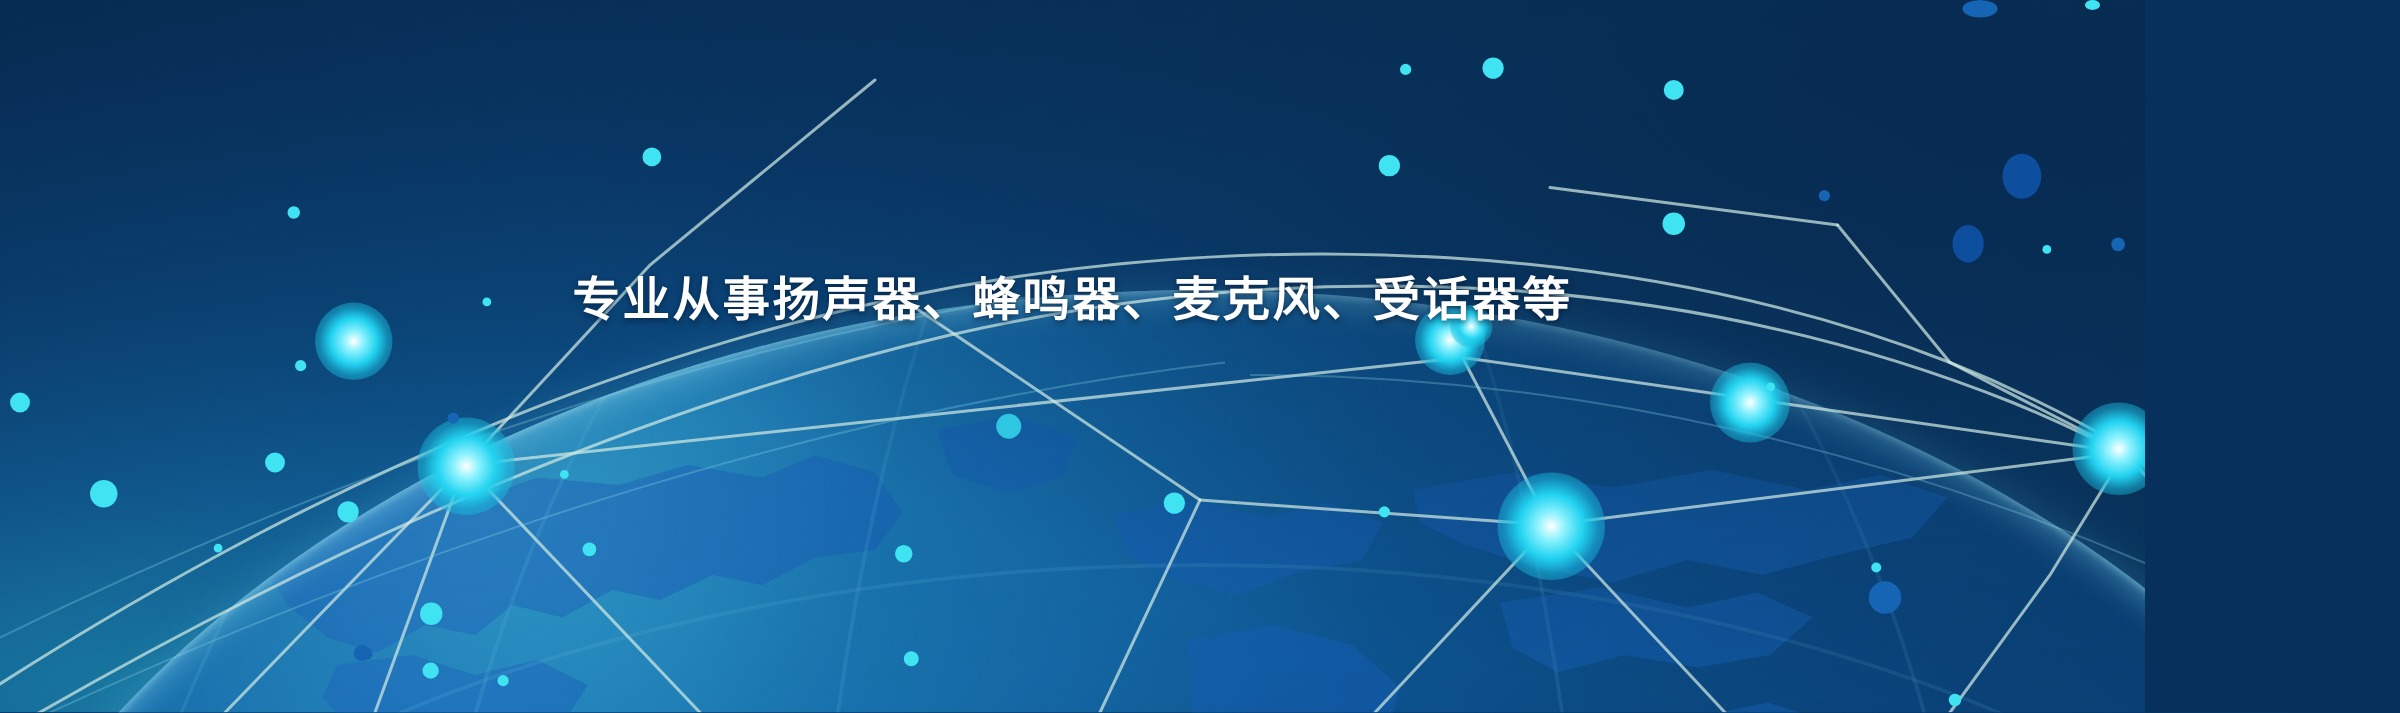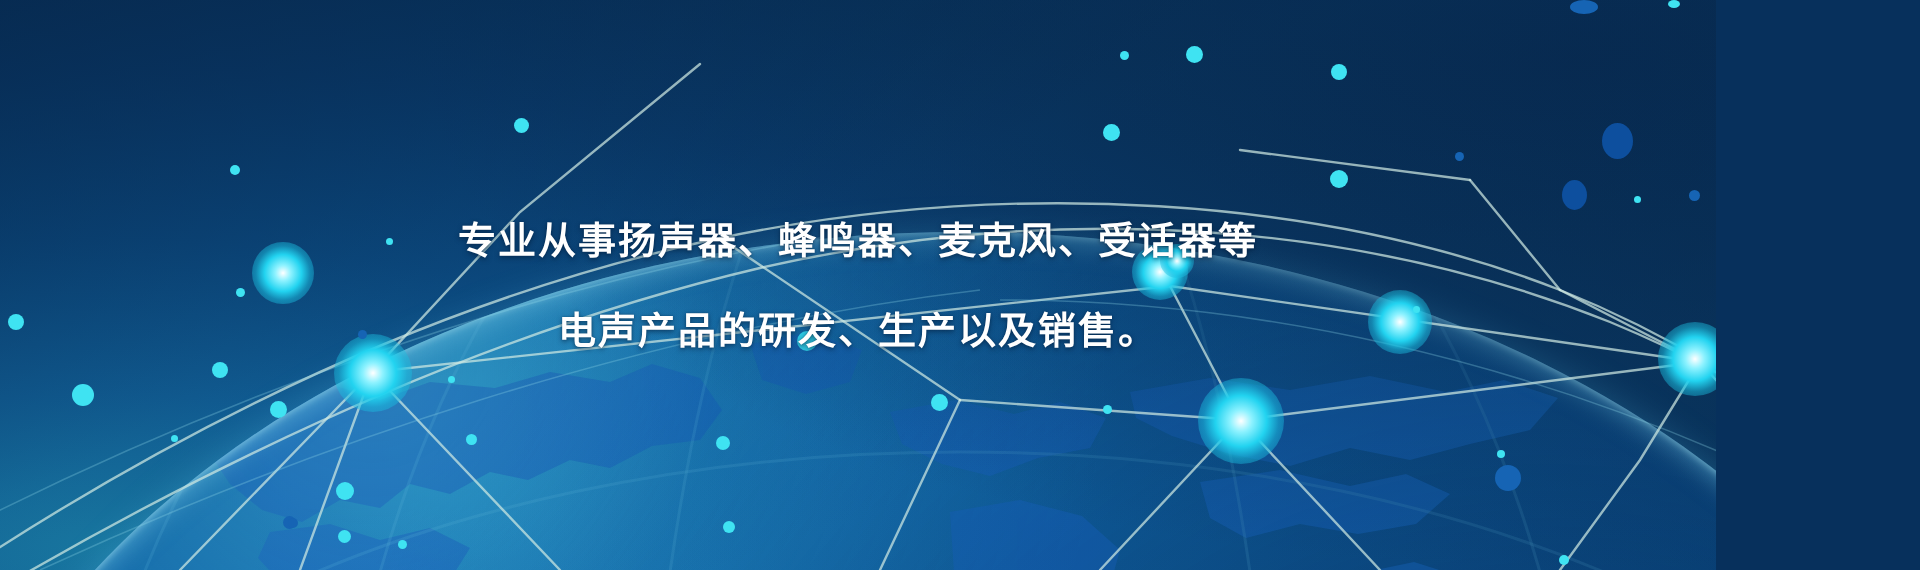--- a/index.html
+++ b/index.html
@@ -228,16 +228,15 @@
   <div class="dot cyan" style="left:1497px;top:450px;width:8px;height:8px;"></div>
   <div class="dot cyan" style="left:1559px;top:555px;width:10px;height:10px;"></div>
   <div class="dot blue" style="left:1495px;top:465px;width:26px;height:26px;"></div>
   <div class="dot cyan" style="left:1120px;top:51px;width:9px;height:9px;"></div>
   <div class="dot blue" style="left:1570px;top:0px;width:28px;height:14px;"></div>
   <div class="dot cyan" style="left:1668px;top:0px;width:12px;height:8px;"></div>
   <div class="dot blue" style="left:1760px;top:0px;width:14px;height:10px;"></div>
 
   <div class="headline">
     <span class="ln">专业从事扬声器、蜂鸣器、麦克风、受话器等</span>
-    <span class="ln">电声产品的研发、生产以及销售。</span>
   </div>
 
 </div>
 
 </body></html>

